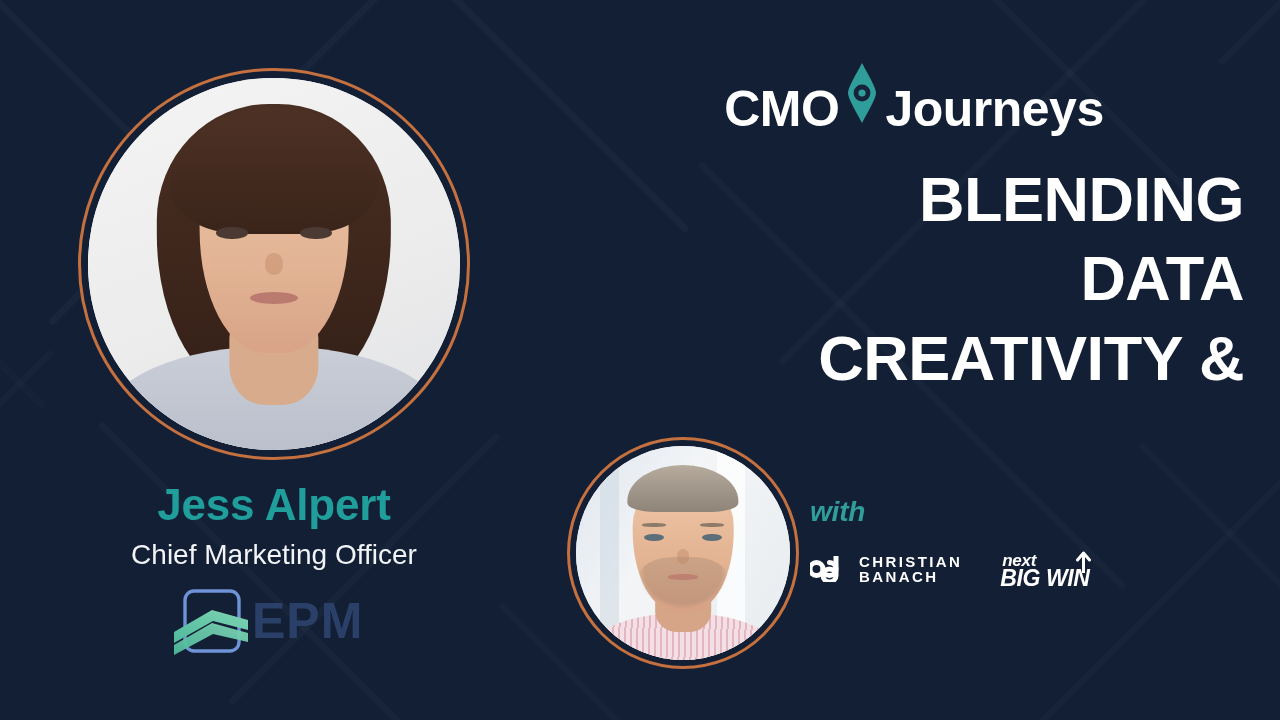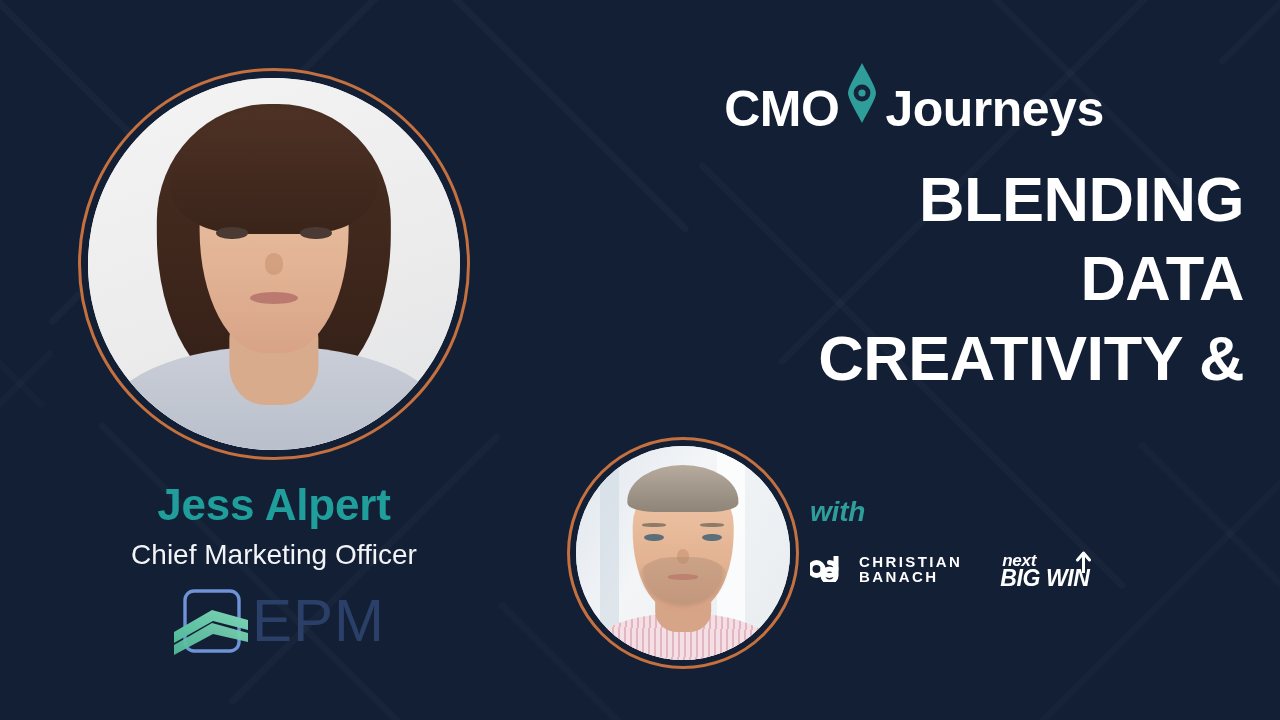--- a/index.html
+++ b/index.html
@@ -171,21 +171,21 @@
 
   
   .epm-logo {
     position:absolute;
     left:172px; top:584px;
     width:200px; height:74px;
     display:flex; align-items:center; gap:4px;
   }
   .epm-mark { width:76px; height:70px; flex:none; }
   .epm-text {
-    font-size:60px; font-weight:400; letter-spacing:1px;
+    font-size:50px; font-weight:700; letter-spacing:1px;
     color:#2b4068; line-height:1;
   }
 
   
   .right-col { position:absolute; left:548px; top:0; width:732px; height:720px; }
 
   .brand-lockup {
     position:absolute; top:62px; left:0; width:732px;
     display:flex; align-items:center; justify-content:center; gap:4px;
     height:62px;

